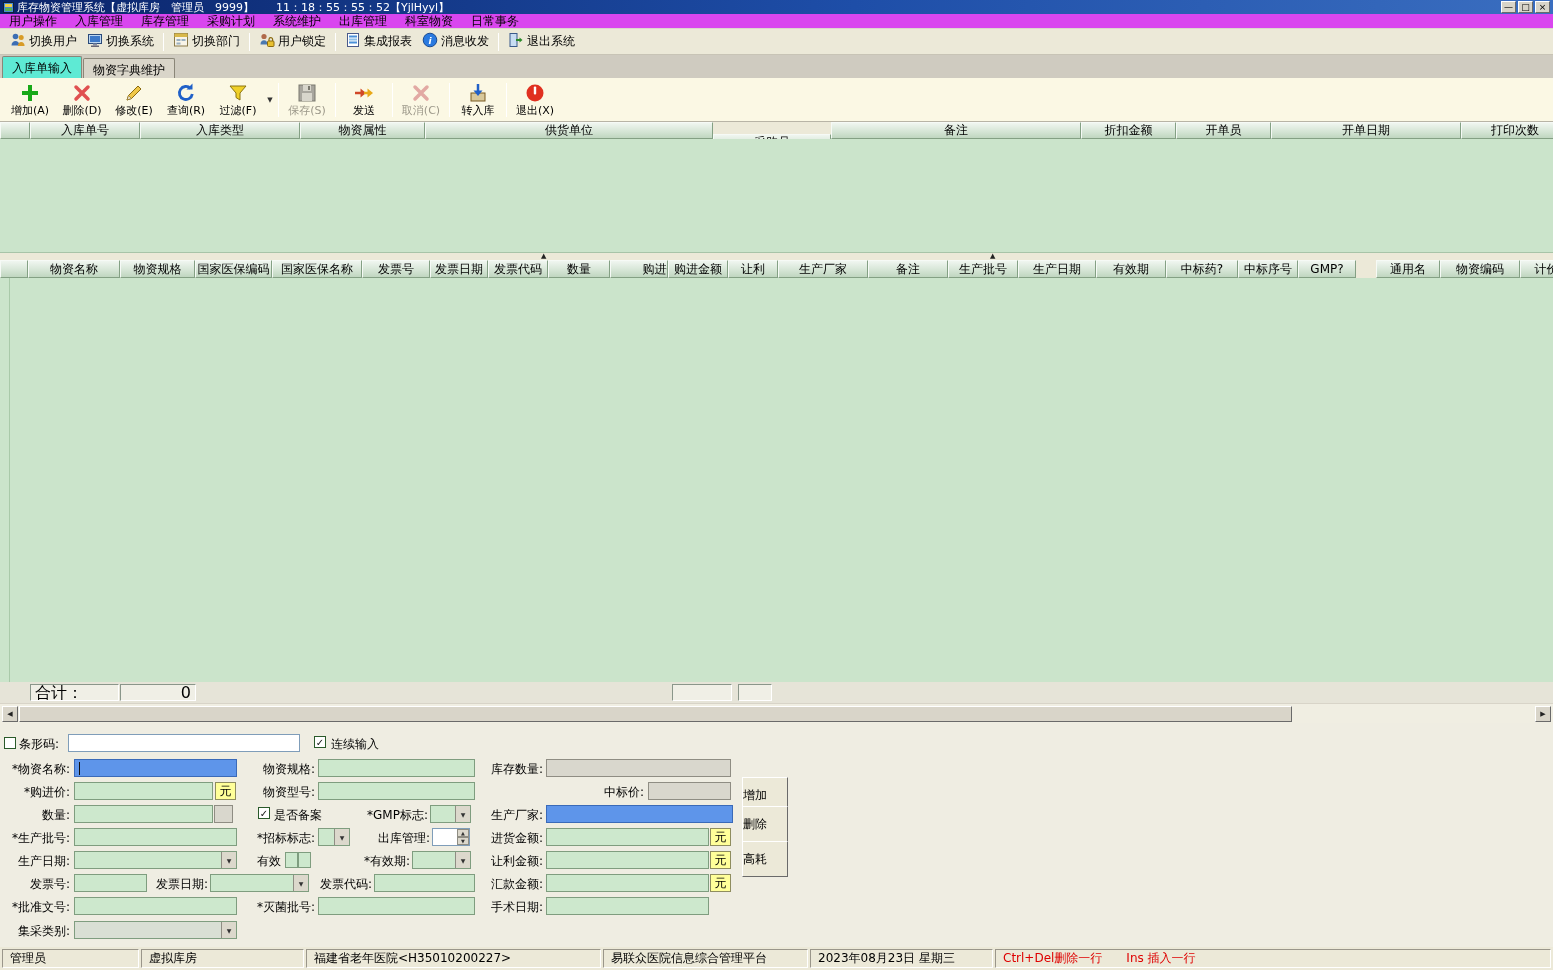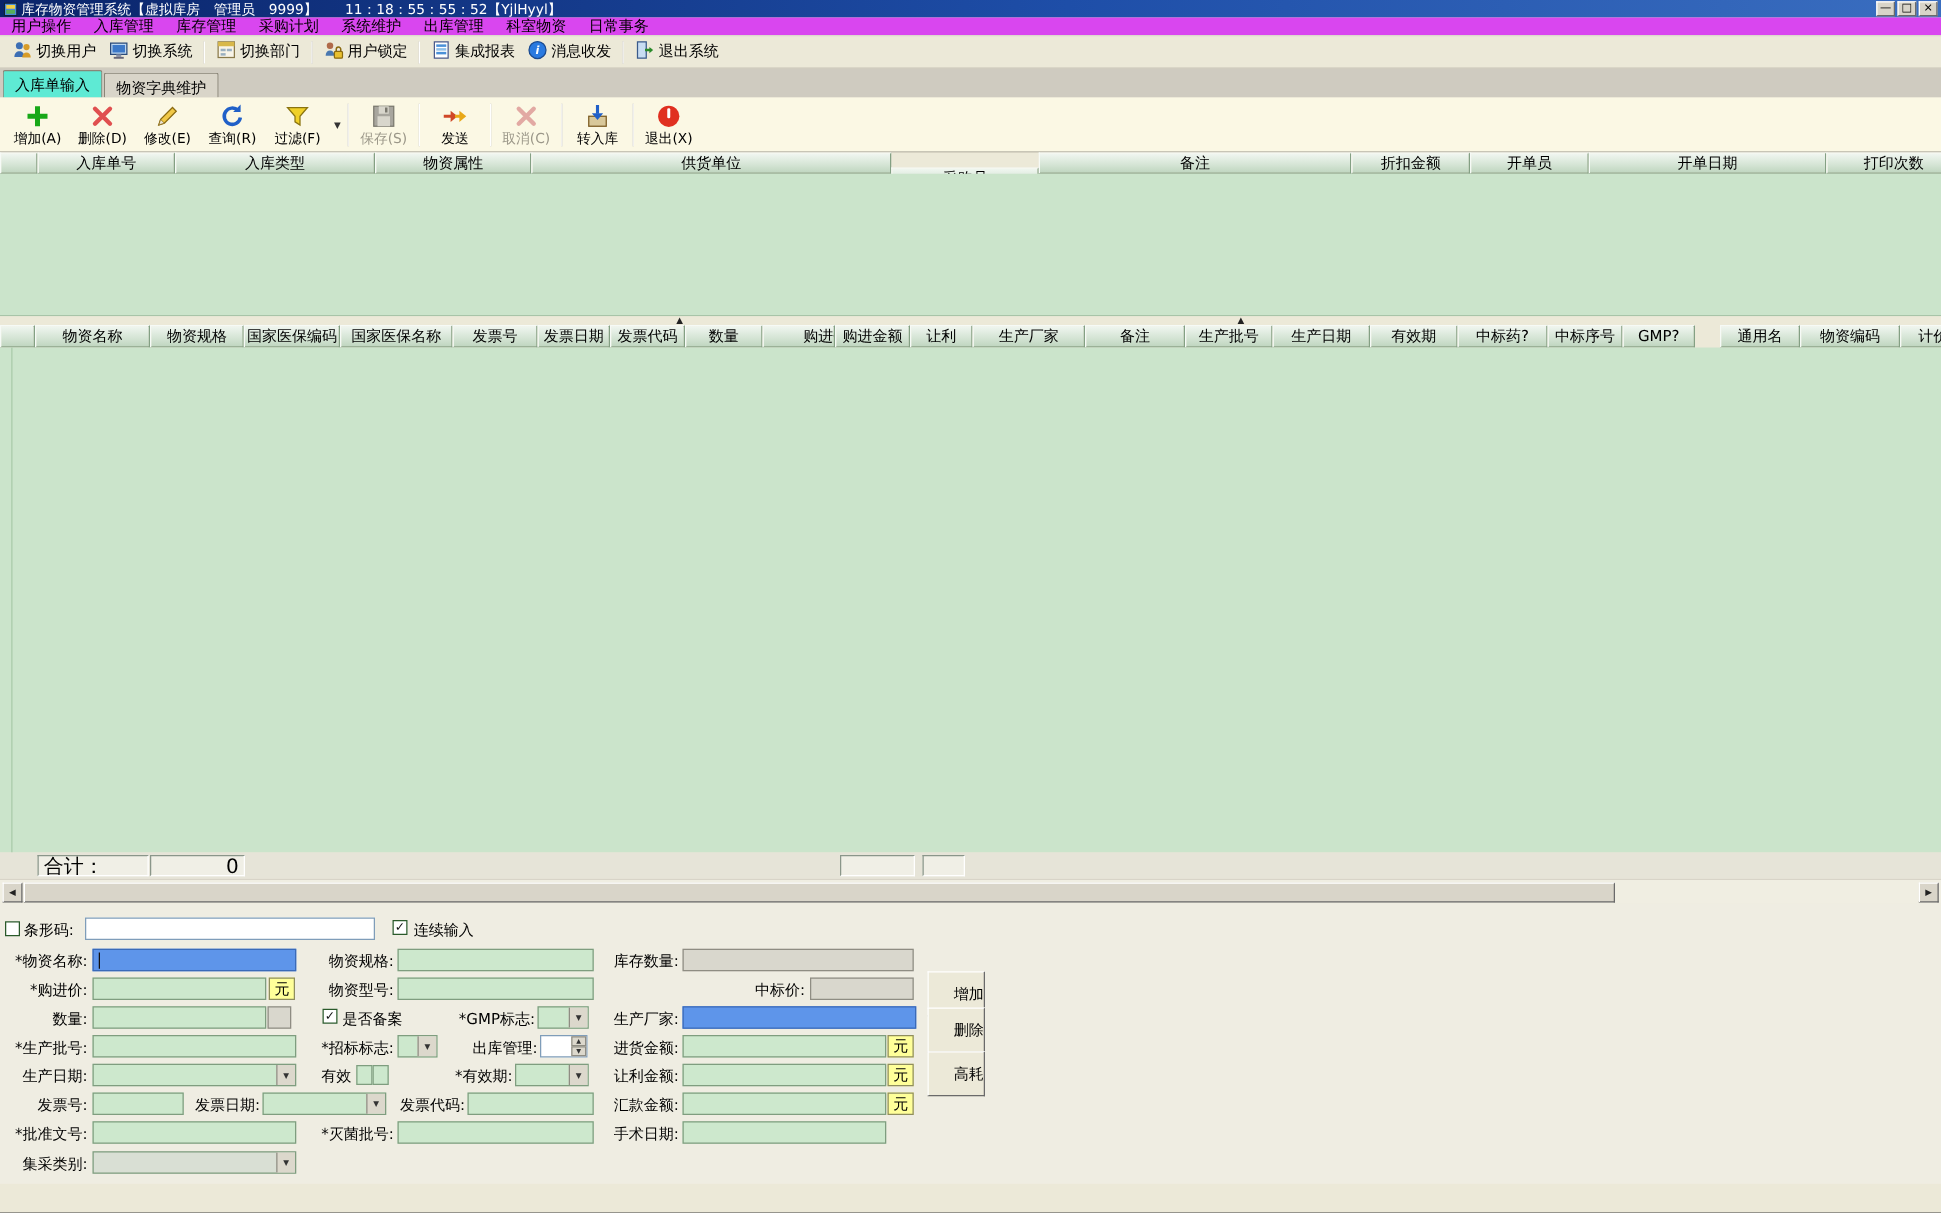--- a/index.html
+++ b/index.html
@@ -80,21 +80,21 @@
     text-align:center; line-height:16px; font-size:12px; }
   .chk { position:absolute; width:12px; height:12px; background:#fff; border:1px solid #2A5A2A; font-size:10px; line-height:11px; text-align:center; color:#111; }
   .chk.checked::after { content:"✓"; }
   .f-combo { position:absolute; height:18px; background:#CDE8CD; border:1px solid #7F9D7F; }
   .combo-btn { position:absolute; right:0; top:0; bottom:0; width:15px; background:#DCD8CC;
     border-left:1px solid #8F8D83; font-size:6px; color:#333; display:flex; align-items:center; justify-content:center; }
   .spin { position:absolute; height:18px; background:#FFFFFF; border:1px solid #7F9DB9; }
   .spin-btns { position:absolute; right:0; top:0; bottom:0; width:12px; display:flex; flex-direction:column; }
   .spin-btns span { flex:1; background:#DCD8CC; border:1px solid #8F8D83; font-size:5px; line-height:6px; text-align:center; color:#333; }
   .f-btn { position:absolute; width:46px; height:36px; background:#ECE9D8; border:1px solid; border-color:#fff #6a6a6a #6a6a6a #fff;
-    font-size:12px; text-align:right; }
+    font-size:12px; text-align:left; }
   .caret { position:absolute; width:1px; height:13px; background:#101010; }
 
   
   .statusbar { position:absolute; top:947px; left:0; right:0; height:23px; background:#ECE9D8; display:flex; padding:2px 1px; }
   .sb-seg { border:1px solid; border-color:#9A968A #FFF #FFF #9A968A; margin:0 1px; display:flex; align-items:center;
     padding:0 7px; font-size:12px; white-space:nowrap; overflow:hidden; }
   .sb-hint { color:#DE0000; }
 </style>
 </head>
 <body>
@@ -433,14 +433,22 @@
     <input class="f-input" style="left: 318px; top: 174px; width: 157px;" value="">
     <span class="f-label" style="left:481px;top:176px;width:62px;">手术日期:</span>
     <input class="f-input" style="left: 546px; top: 174px; width: 163px;" value="">
 
     <span class="f-label" style="left:0;top:200px;width:70px;">集采类别:</span>
     <span class="f-combo" style="left:74px;top:198px;width:163px;background:#D9DFD4;">
         <span class="combo-btn">▼</span>
       </span>
   </div>
 
+  <div class="statusbar" id="statusbar">
+      <div class="sb-seg" style="width: 137px;">管理员</div>
+      <div class="sb-seg" style="width: 163px;">虚拟库房</div>
+      <div class="sb-seg" style="width: 295px;">福建省老年医院&lt;H35010200227&gt;</div>
+      <div class="sb-seg" style="width: 205px;">易联众医院信息综合管理平台</div>
+      <div class="sb-seg" style="width: 183px;">2023年08月23日 星期三</div>
+      <div class="sb-seg sb-hint" style="flex: 1 1 0%;">Ctrl+Del删除一行　　Ins 插入一行</div>
+    </div>
 
 </div>
 
 </body></html>

